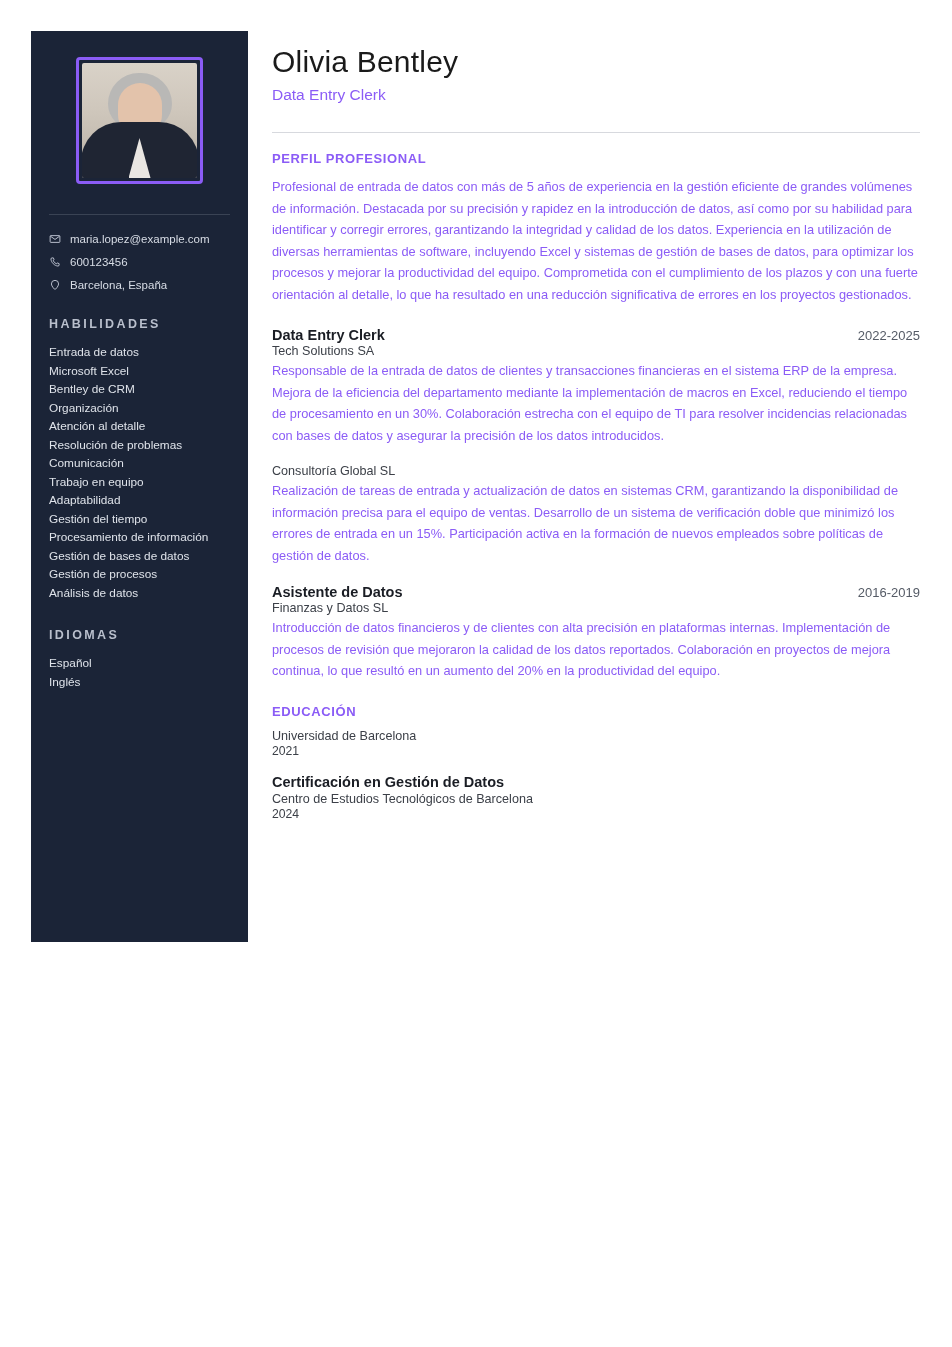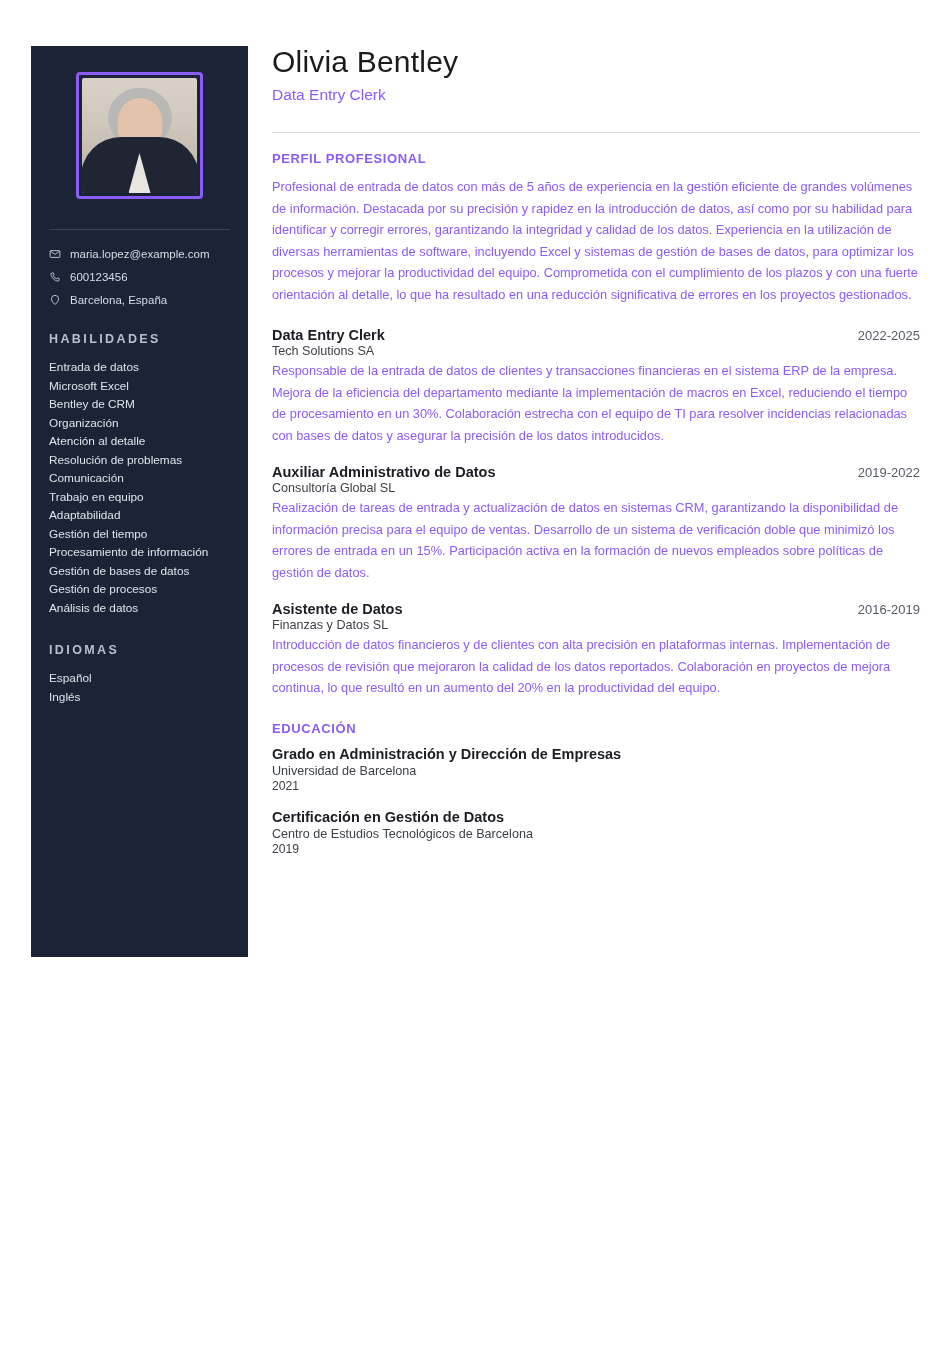--- a/index.html
+++ b/index.html
@@ -14,21 +14,21 @@
     width: 952px;
     height: 1347px;
     background: #ffffff;
     overflow: hidden;
   }
 
   
   .sidebar {
     position: absolute;
     left: 31px;
-    top: 46px;
+    top: 31px;
     width: 217px;
     height: 911px;
     background: #1b2437;
     padding: 0 18px;
   }
   .photo-wrap {
     margin: 26px auto 0;
     width: 127px;
     height: 127px;
     border: 3px solid #8b5cf6;
@@ -302,48 +302,43 @@
       <div class="job">
         <div class="job-head">
           <h3 class="job-title">Data Entry Clerk</h3>
           <span class="job-dates">2022-2025</span>
         </div>
         <div class="job-company">Tech Solutions SA</div>
         <p class="body-text">Responsable de la entrada de datos de clientes y transacciones financieras en el sistema ERP de la empresa. Mejora de la eficiencia del departamento mediante la implementación de macros en Excel, reduciendo el tiempo de procesamiento en un 30%. Colaboración estrecha con el equipo de TI para resolver incidencias relacionadas con bases de datos y asegurar la precisión de los datos introducidos.</p>
       </div>
 
       <div class="job">
-        <div class="job-head">
-          <h3 class="job-title">Auxiliar Administrativo de Datos</h3>
-          <span class="job-dates">2019-2022</span>
-        </div>
         <div class="job-company">Consultoría Global SL</div>
         <p class="body-text">Realización de tareas de entrada y actualización de datos en sistemas CRM, garantizando la disponibilidad de información precisa para el equipo de ventas. Desarrollo de un sistema de verificación doble que minimizó los errores de entrada en un 15%. Participación activa en la formación de nuevos empleados sobre políticas de gestión de datos.</p>
       </div>
 
       <div class="job">
         <div class="job-head">
           <h3 class="job-title">Asistente de Datos</h3>
           <span class="job-dates">2016-2019</span>
         </div>
         <div class="job-company">Finanzas y Datos SL</div>
         <p class="body-text">Introducción de datos financieros y de clientes con alta precisión en plataformas internas. Implementación de procesos de revisión que mejoraron la calidad de los datos reportados. Colaboración en proyectos de mejora continua, lo que resultó en un aumento del 20% en la productividad del equipo.</p>
       </div>
     </section>
 
     <section class="section">
       <h2 class="sec-title">EDUCACIÓN</h2>
 
       <div class="edu">
-        <h3 class="edu-title">Grado en Administración y Dirección de Empresas</h3>
         <div class="edu-school">Universidad de Barcelona</div>
         <div class="edu-year">2021</div>
       </div>
 
       <div class="edu">
         <h3 class="edu-title">Certificación en Gestión de Datos</h3>
         <div class="edu-school">Centro de Estudios Tecnológicos de Barcelona</div>
-        <div class="edu-year">2019</div>
+        <div class="edu-year">2024</div>
       </div>
     </section>
   </main>
 
 </div>
 
 </body></html>

